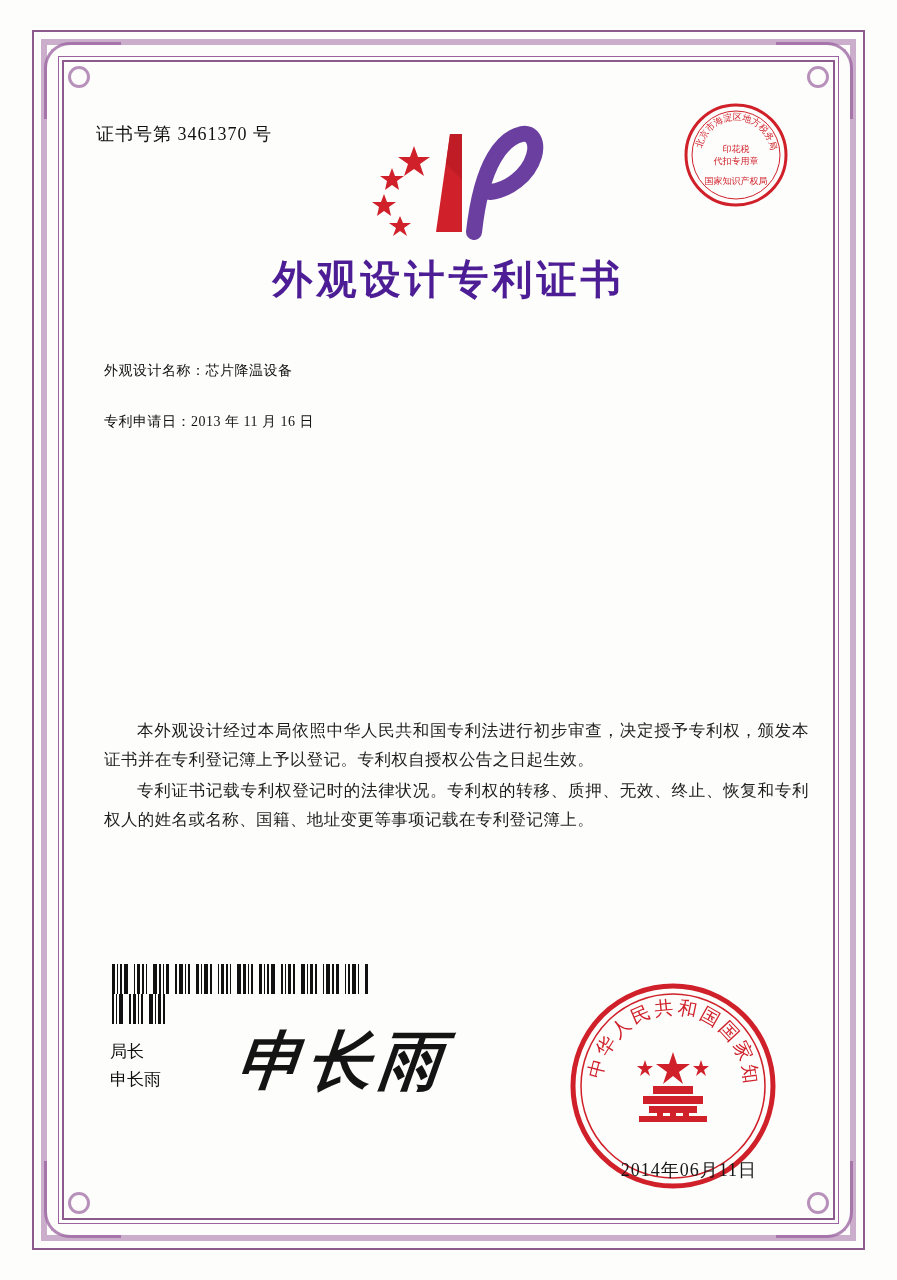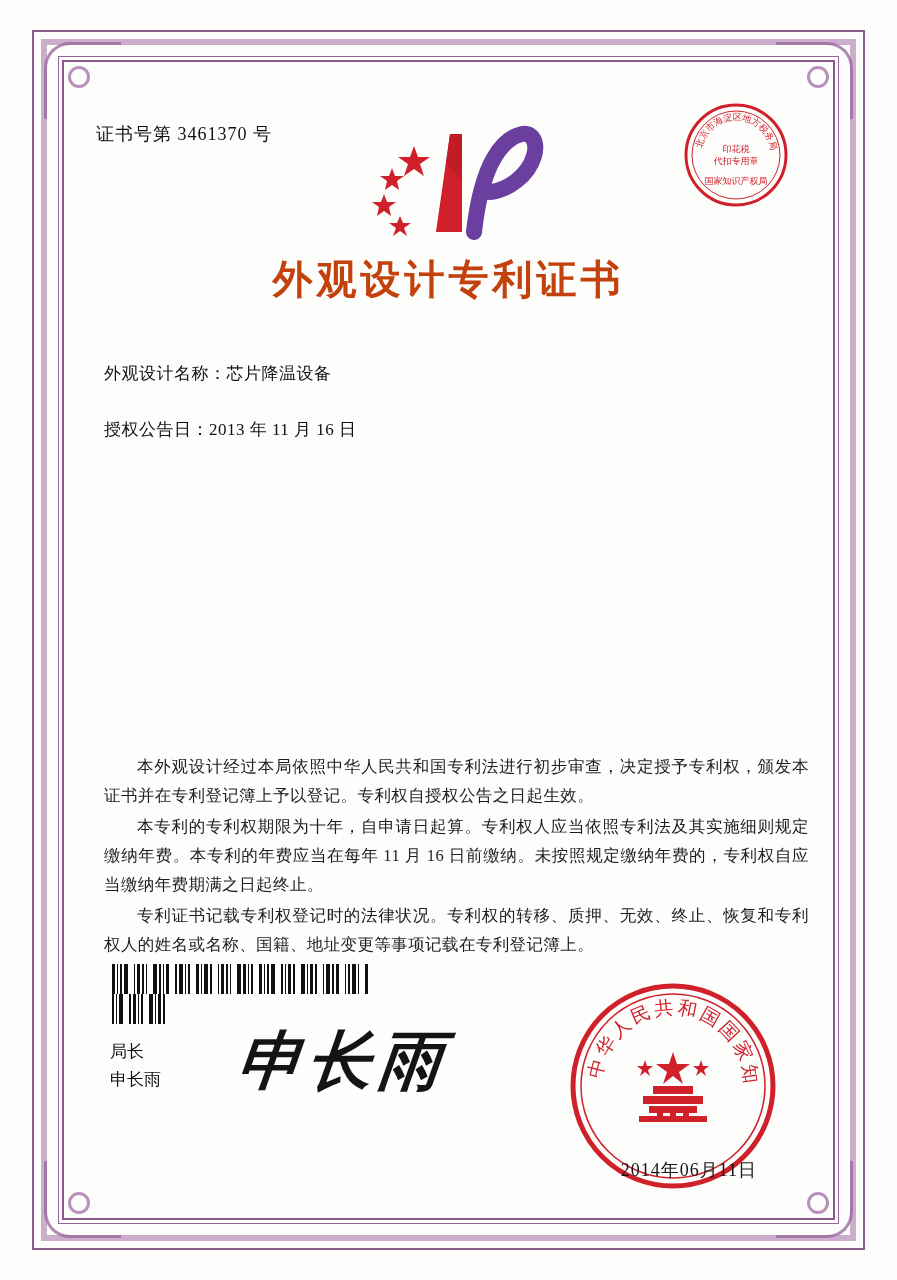--- a/index.html
+++ b/index.html
@@ -116,44 +116,44 @@
 
   .title {
     position: absolute;
     left: 0;
     right: 0;
     top: 172px;
     text-align: center;
     font-size: 40px;
     font-weight: bold;
     letter-spacing: 4px;
-    color: #c2410c;
+    color: #4c1d95;
   }
 
   .fields {
     position: absolute;
     left: 26px;
     top: 282px;
     right: 0;
   }
   .field {
-    font-size: 17px;
+    font-size: 14px;
     margin-bottom: 33px;
     color: #111;
     letter-spacing: .5px;
     white-space: nowrap;
   }
   .field .lbl { display: inline-block; }
   .field .val { display: inline-block; }
 
   .paragraphs {
     position: absolute;
     left: 26px;
     right: 10px;
-    top: 672px;
+    top: 636px;
     font-size: 16.5px;
     line-height: 29px;
     color: #1d1d1d;
     text-align: justify;
   }
   .paragraphs p {
     margin: 0 0 2px 0;
     text-indent: 2em;
     letter-spacing: .4px;
   }
@@ -272,27 +272,26 @@
       </svg>
     </div>
 
     <div class="title">外观设计专利证书</div>
 
     <div class="fields">
       <div class="field">
         <span class="lbl">外观设计名称：</span><span class="val">芯片降温设备</span>
       </div>
       <div class="field">
-        <span class="lbl">授权公告日：</span><span class="val">2013 年 11 月 16 日</span>
+        <span class="lbl">专利申请日：</span><span class="val">2013 年 11 月 16 日</span>
       </div>
     </div>
 
     <div class="paragraphs">
       <p>本外观设计经过本局依照中华人民共和国专利法进行初步审查，决定授予专利权，颁发本证书并在专利登记簿上予以登记。专利权自授权公告之日起生效。</p>
-      <p>本专利的专利权期限为十年，自申请日起算。专利权人应当依照专利法及其实施细则规定缴纳年费。本专利的年费应当在每年 11 月 16 日前缴纳。未按照规定缴纳年费的，专利权自应当缴纳年费期满之日起终止。</p>
       <p>专利证书记载专利权登记时的法律状况。专利权的转移、质押、无效、终止、恢复和专利权人的姓名或名称、国籍、地址变更等事项记载在专利登记簿上。</p>
     </div>
 
     <div class="barcode">
       <i style="width:3px"></i><i style="width:1px"></i><i style="width:2px"></i><i style="width:4px"></i>
       <i style="width:1px"></i><i style="width:3px"></i><i style="width:2px"></i><i style="width:1px"></i>
       <i style="width:4px"></i><i style="width:2px"></i><i style="width:1px"></i><i style="width:3px"></i>
       <i style="width:2px"></i><i style="width:4px"></i><i style="width:1px"></i><i style="width:2px"></i>
       <i style="width:3px"></i><i style="width:1px"></i><i style="width:4px"></i><i style="width:2px"></i>
       <i style="width:1px"></i><i style="width:3px"></i><i style="width:2px"></i><i style="width:1px"></i>

